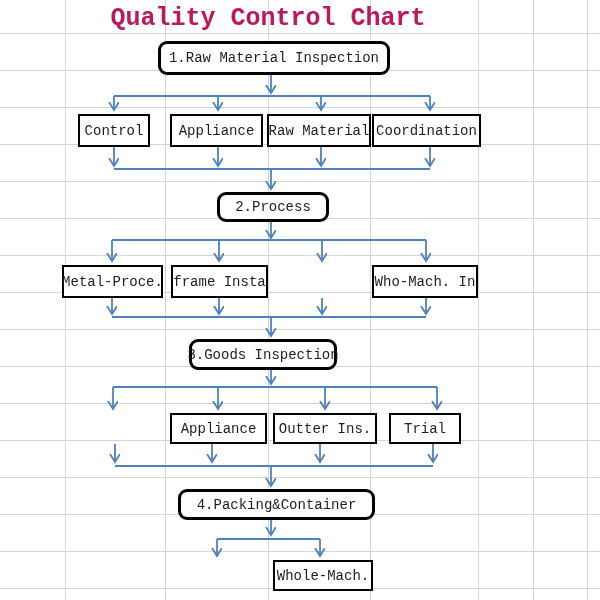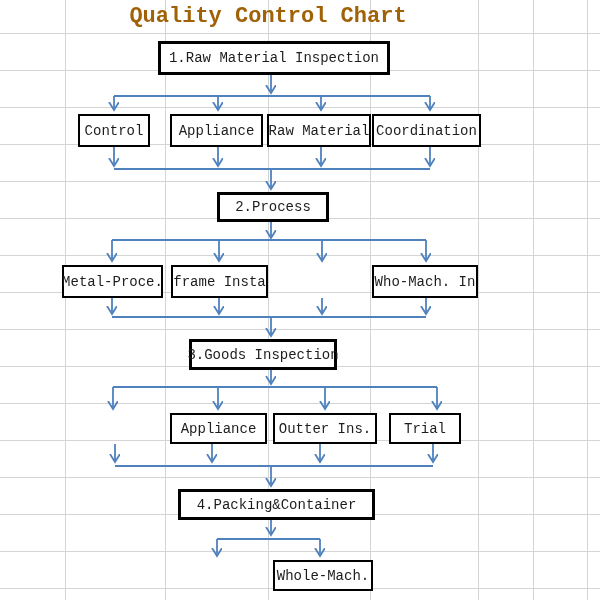--- a/index.html
+++ b/index.html
@@ -13,30 +13,30 @@
     position:relative;width:600px;height:600px;
     background:var(--background);overflow:hidden;
     font-family:"Liberation Mono","DejaVu Sans Mono",monospace;
   }
   svg.layer{position:absolute;left:0;top:0;z-index:1;}
   .grid line{stroke:var(--gridline);stroke-width:1;shape-rendering:crispEdges;}
   .arrow line{stroke:var(--arrow);stroke-width:1.8;fill:none;}
   .arrowhead{fill:none;stroke:var(--arrow);stroke-width:1.8;}
   .chart-title{
     position:absolute;left:0;top:4px;width:536px;height:30px;
-    text-align:center;font-size:22px;font-weight:bold;color:#a16207;
+    text-align:center;font-size:25px;font-weight:bold;color:#be185d;
     z-index:2;white-space:nowrap;
   }
   .node{
     position:absolute;box-sizing:border-box;z-index:2;
     background:#ffffff;border:2.5px solid var(--box-border);
     display:flex;align-items:center;justify-content:center;
     font-size:14px;color:#1d1d1d;white-space:nowrap;
   }
-  .node.main{border-width:3px;}
+  .node.main{border-width:3px;border-radius:9px;}
 </style>
 </head>
 <body>
 
 <div class="canvas">
 
   <svg class="layer" width="600" height="600">
     <defs>
       <marker id="ah" markerWidth="14" markerHeight="12" refX="8" refY="5" orient="auto" markerUnits="userSpaceOnUse">
         <path class="arrowhead" d="M0,0 L8,5 L0,10"></path>

